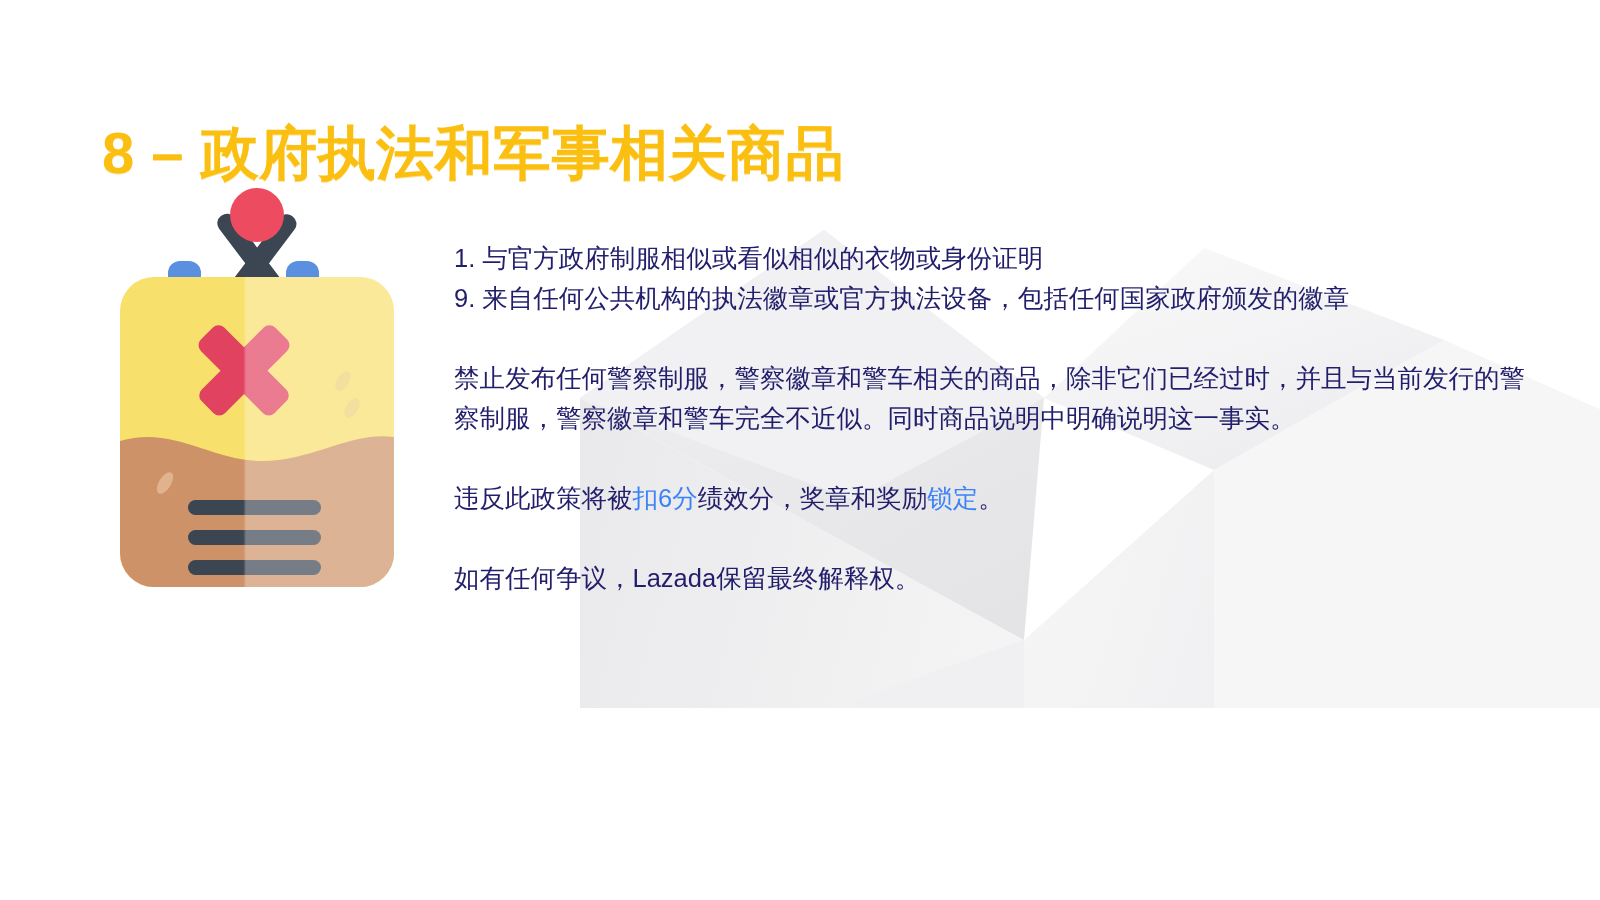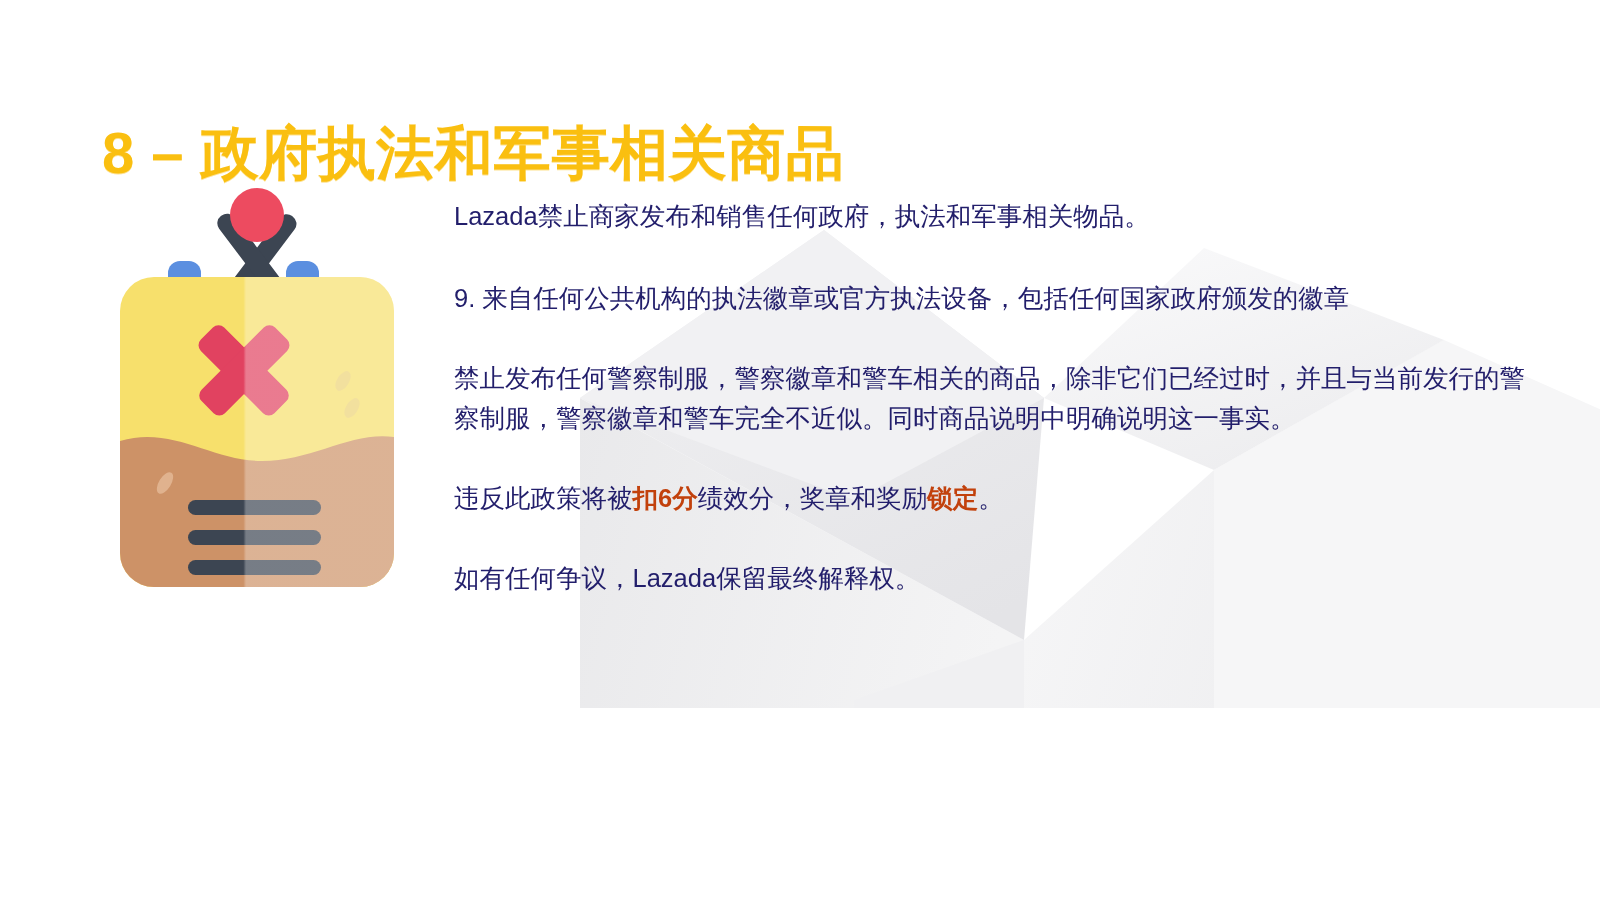--- a/index.html
+++ b/index.html
@@ -67,22 +67,22 @@
     width: 1080px;
     z-index: 5;
     color: #221E6B;
     font-size: 25.5px;
     line-height: 40px;
   }
   .para { margin: 0; }
   .gap-lg { height: 42px; }
   .gap-md { height: 40px; }
   .hl {
-    color: #c2410c;
-    font-weight: bold;
+    color: #3b82f6;
+    font-weight: normal;
   }
   .list-line { white-space: nowrap; }
   .list-wrap { white-space: normal; }
 
   
   .logo {
     position: absolute;
     left: 1283px;
     top: 762px;
     width: 245px;
@@ -202,22 +202,22 @@
         <rect x="76" y="315" width="133" height="15" rx="7.5"></rect>
         <rect x="76" y="345" width="133" height="15" rx="7.5"></rect>
         <rect x="76" y="375" width="133" height="15" rx="7.5"></rect>
       </g>
 
       <rect x="8" y="92" width="274" height="310" fill="url(#shine)"></rect>
     </g>
   </svg>
 
   <div class="body-copy">
-    <p class="para">Lazada禁止商家发布和销售任何政府，执法和军事相关物品。</p>
     <div class="gap-lg"></div>
+    <p class="para list-line">1. 与官方政府制服相似或看似相似的衣物或身份证明</p>
     <p class="para list-wrap">9. 来自任何公共机构的执法徽章或官方执法设备，包括任何国家政府颁发的徽章</p>
     <div class="gap-md"></div>
     <p class="para">禁止发布任何警察制服，警察徽章和警车相关的商品，除非它们已经过时，并且与当前发行的警察制服，警察徽章和警车完全不近似。同时商品说明中明确说明这一事实。</p>
     <div class="gap-md"></div>
     <p class="para"><span>违反此政策将被</span><span class="hl">扣6分</span><span>绩效分，奖章和奖励</span><span class="hl">锁定</span><span>。</span></p>
     <div class="gap-md"></div>
     <p class="para">如有任何争议，Lazada保留最终解释权。</p>
   </div>
 
   <div class="logo">

